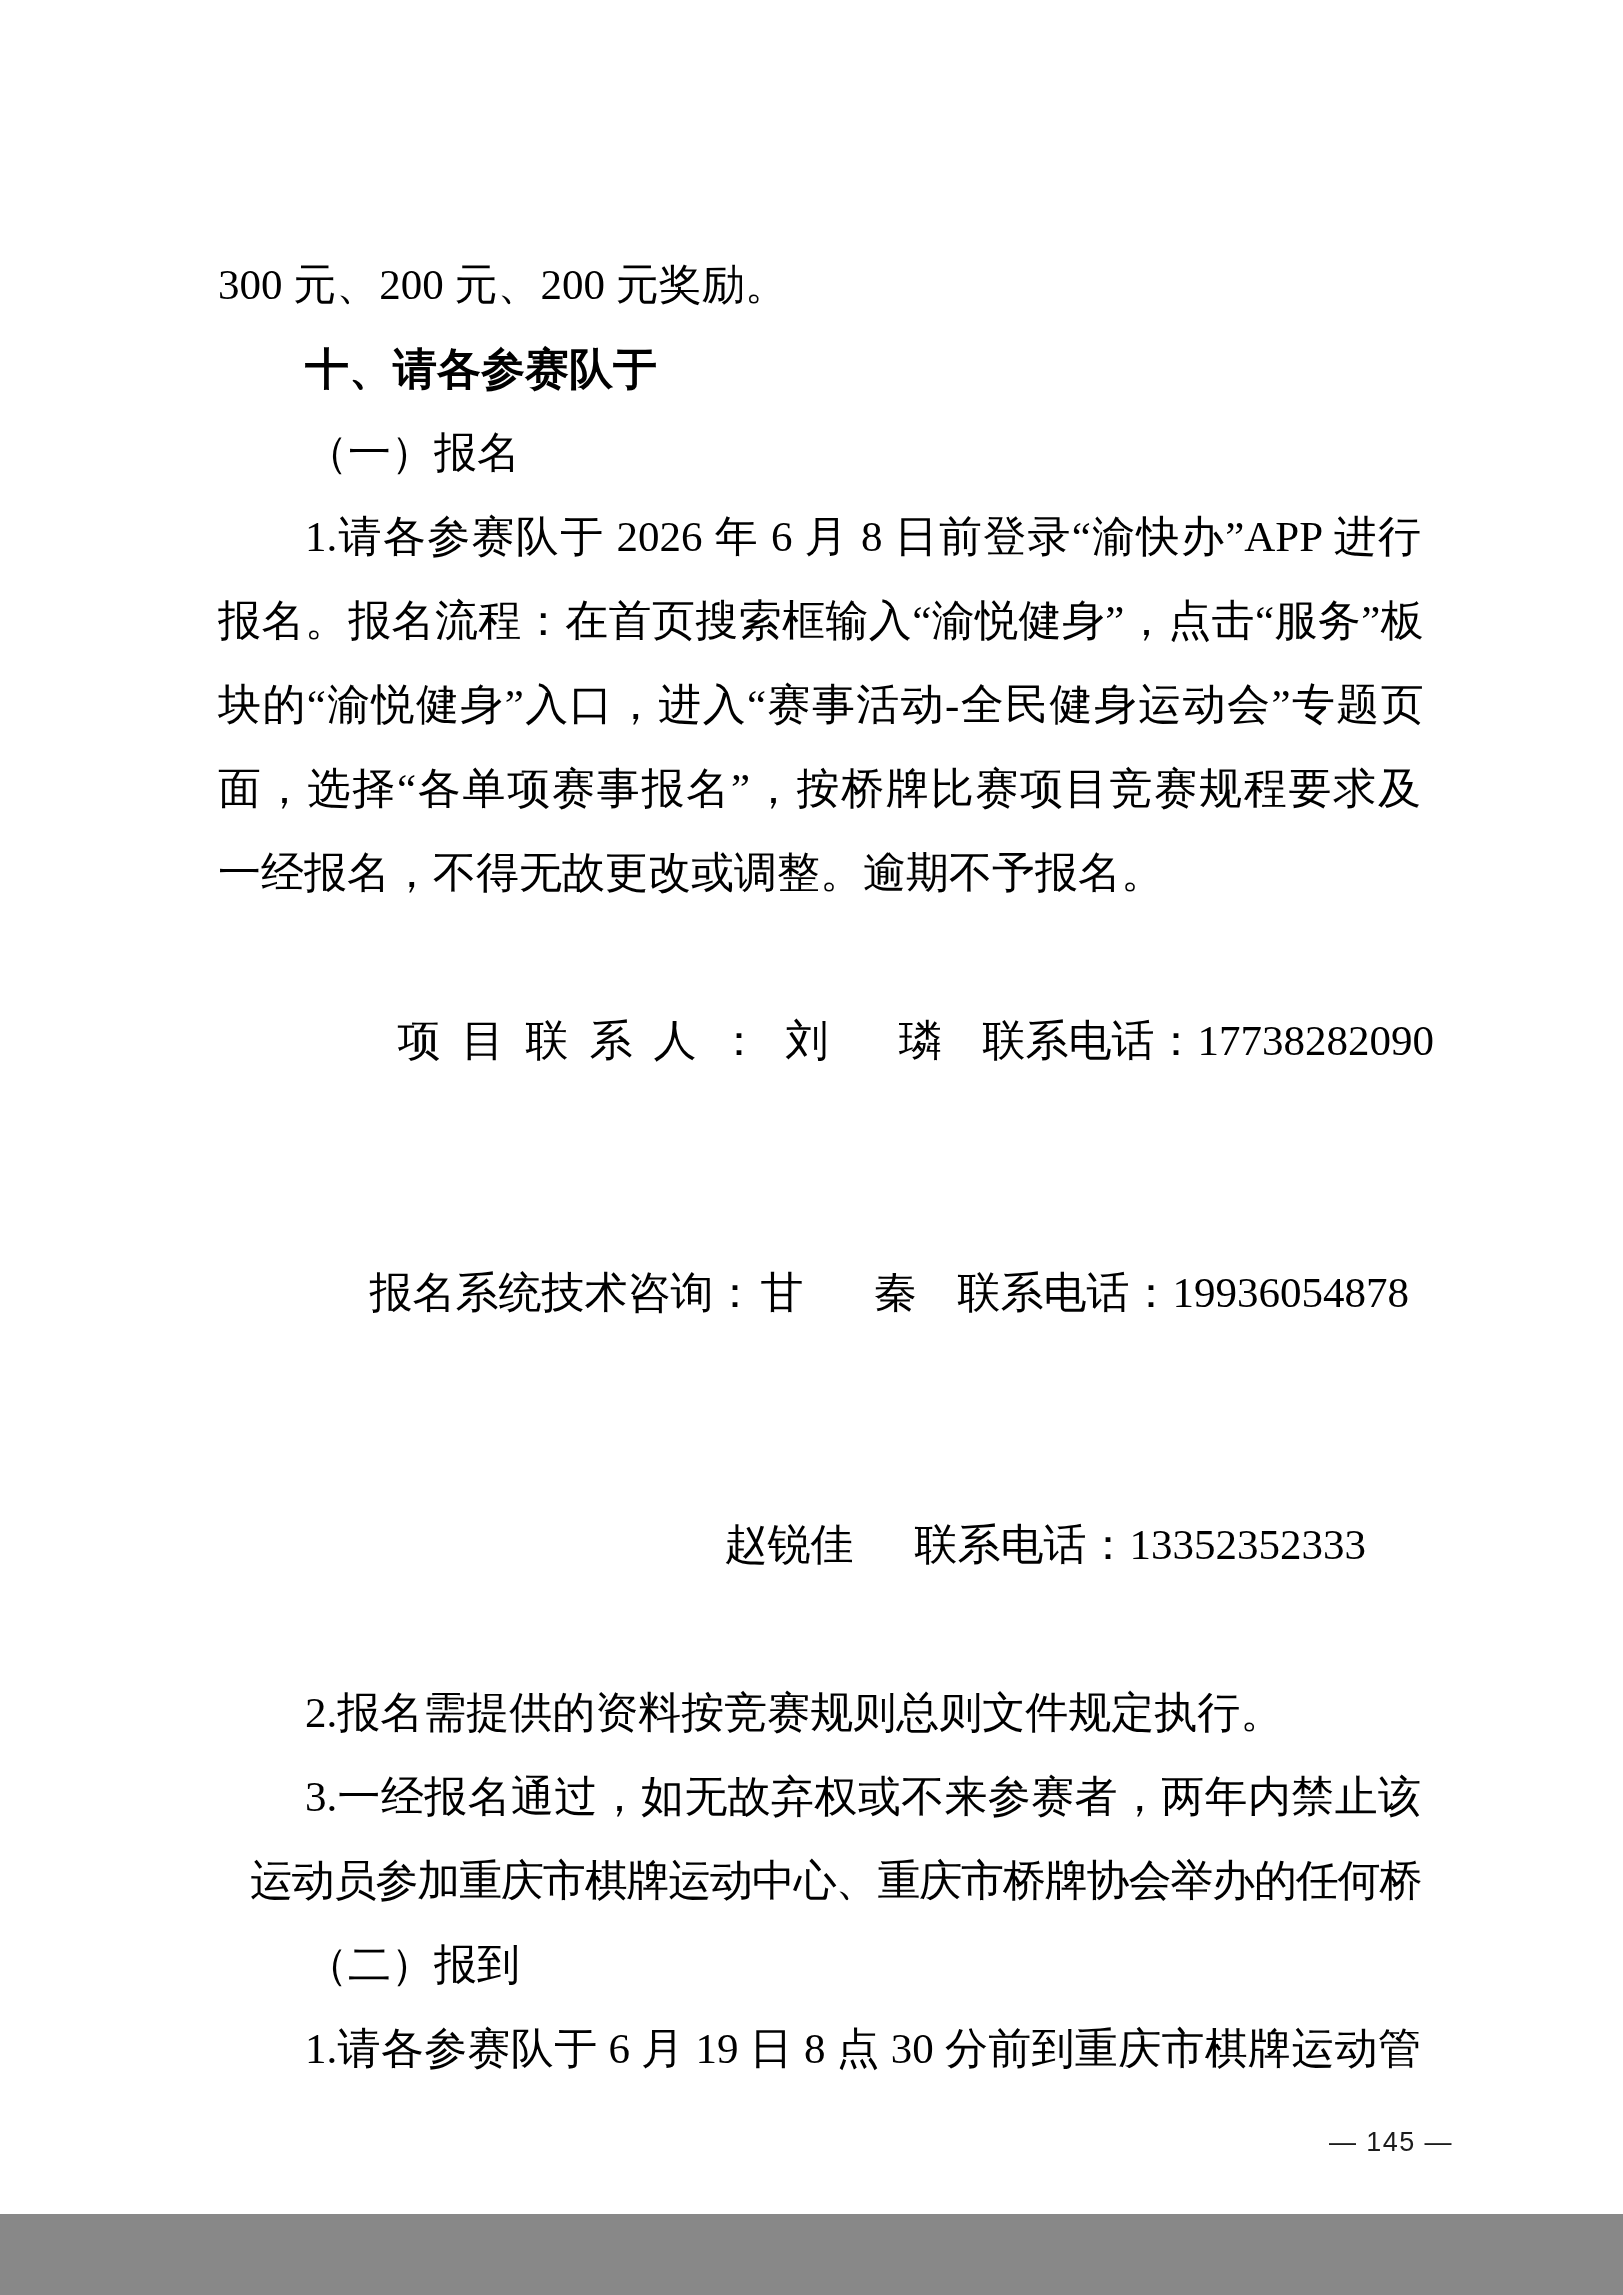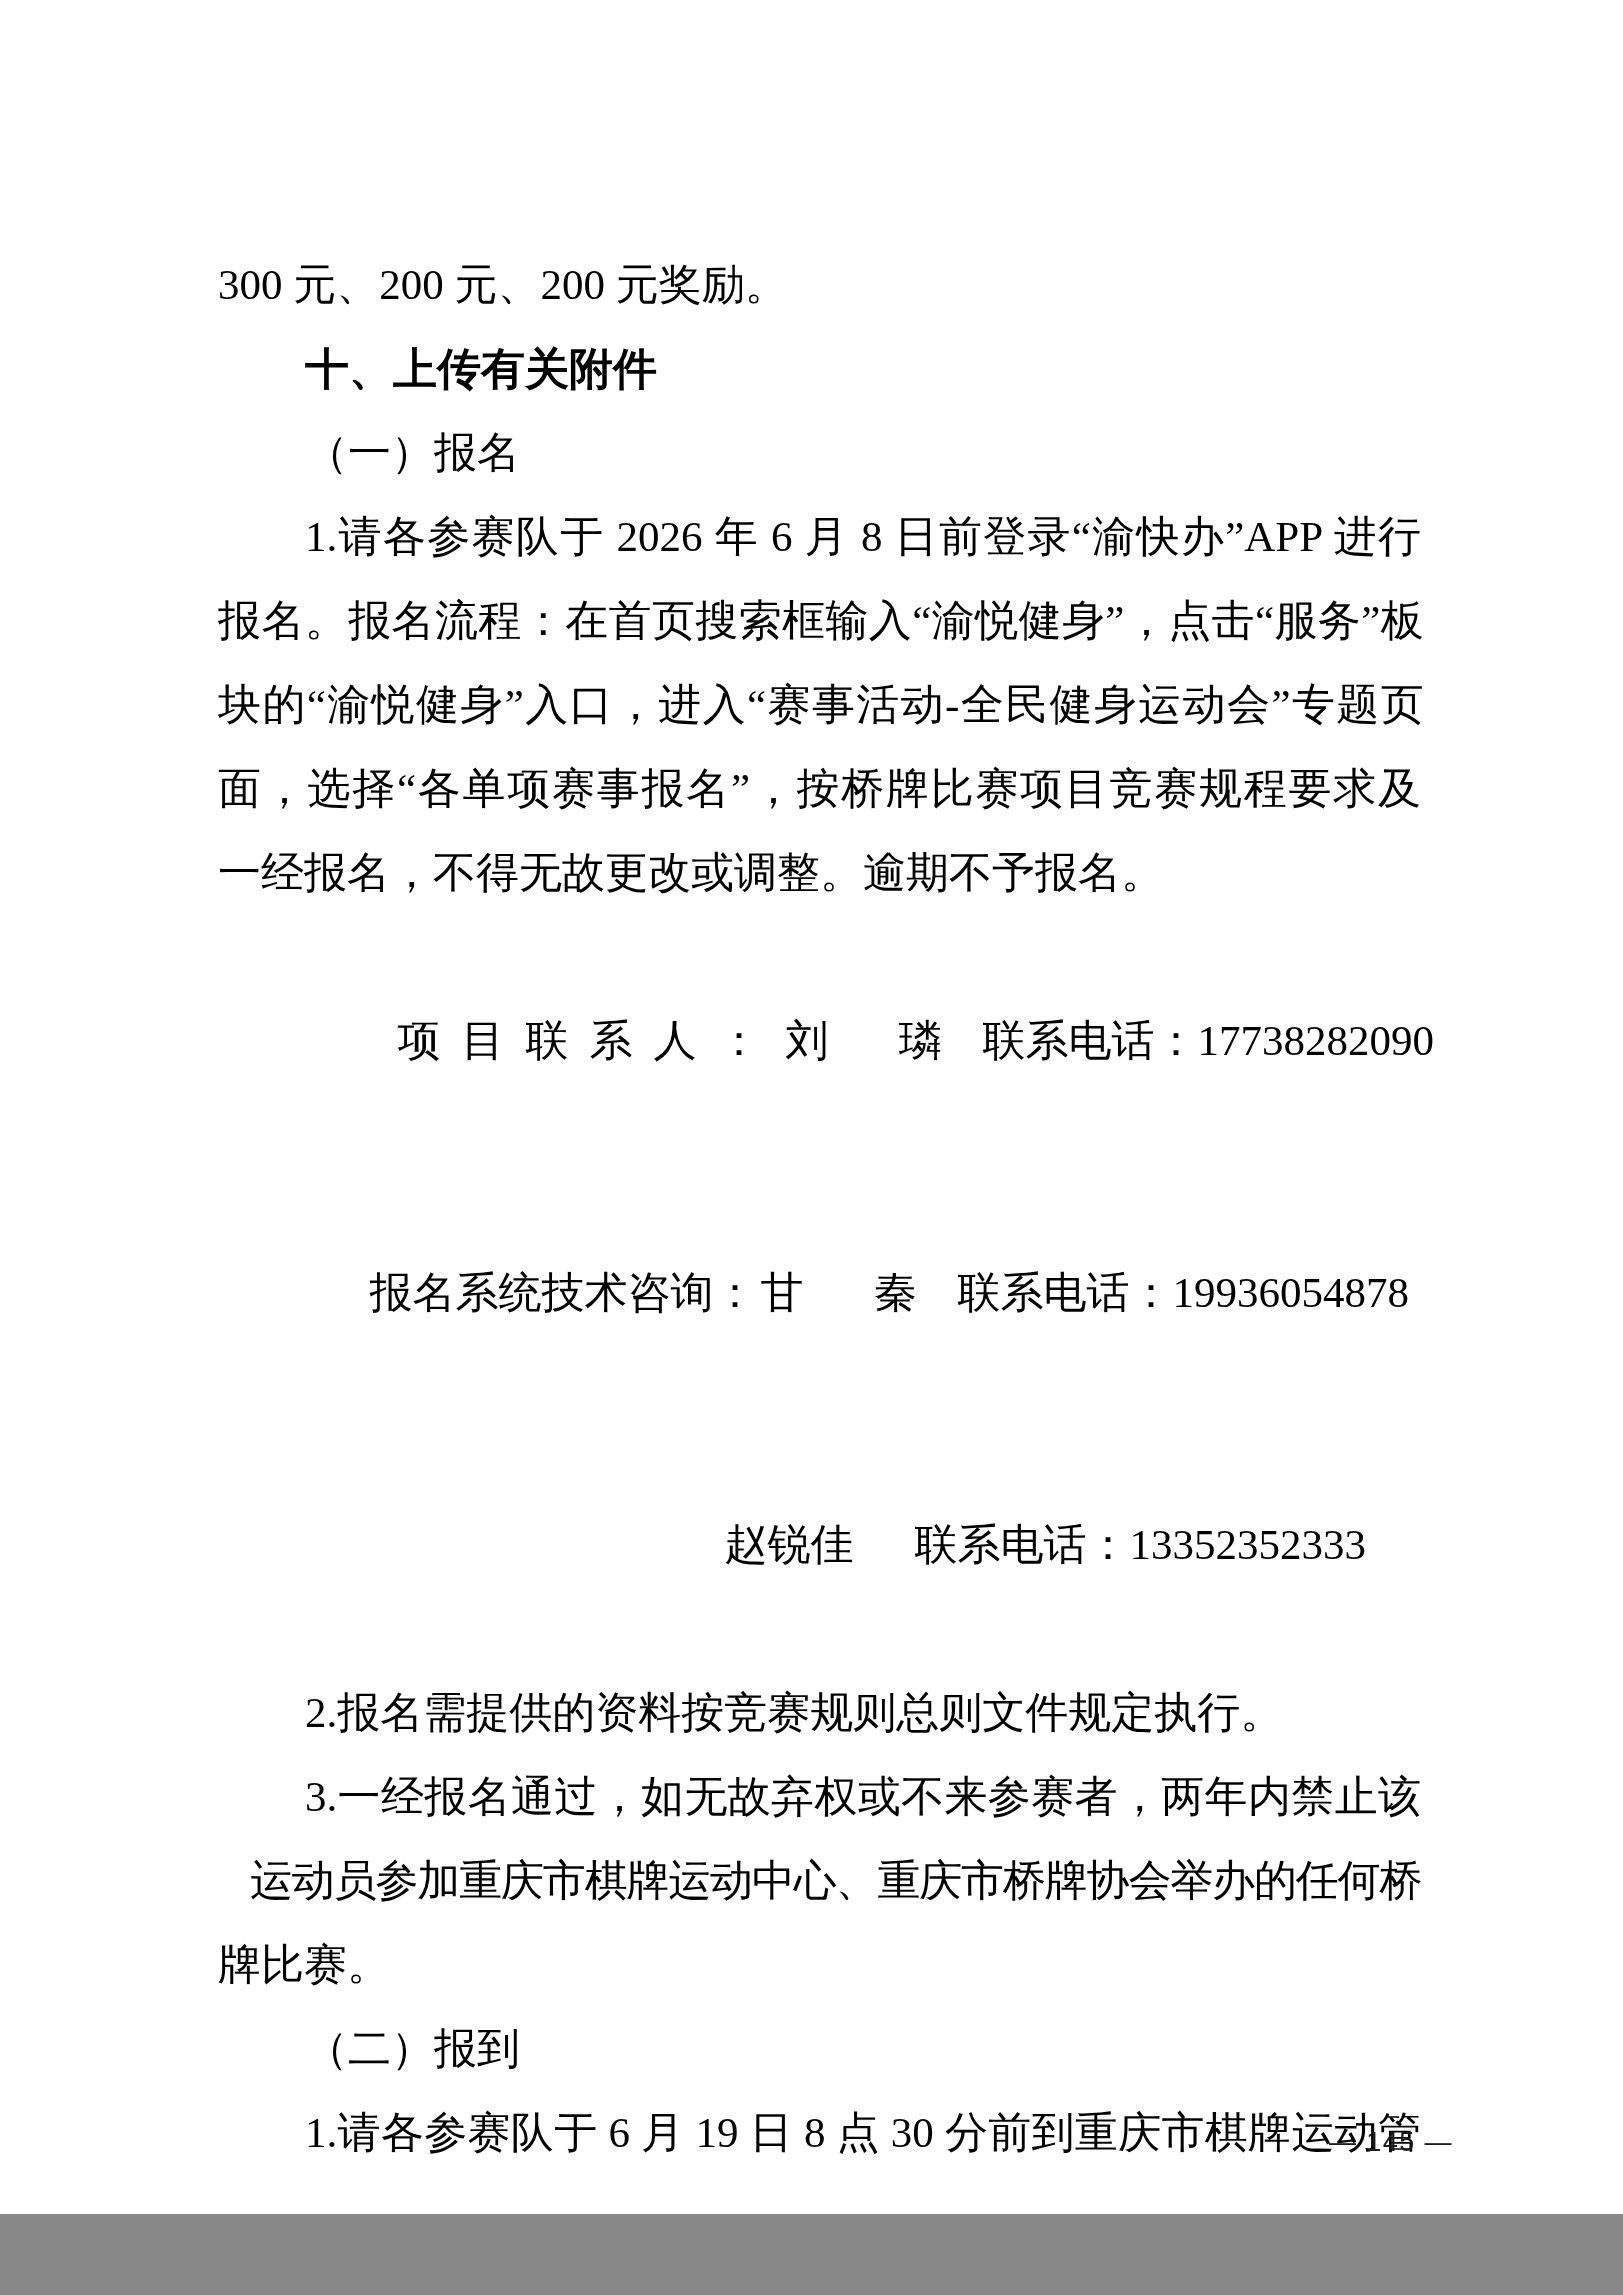--- a/index.html
+++ b/index.html
@@ -82,21 +82,21 @@
   }
 </style>
 </head>
 <body>
 
 <div class="page">
   <div class="doc">
 
     <div class="line">300 元、200 元、200 元奖励。</div>
 
-    <div class="line heading indent">十、上传有关附件</div>
+    <div class="line heading indent">十、请各参赛队于</div>
 
     <div class="line indent">（一）报名</div>
 
     <div class="line indent fill">1.请各参赛队于 2026 年 6 月 8 日前登录“渝快办”APP 进行</div>
     <div class="line fill tight">报名。报名流程：在首页搜索框输入“渝悦健身”，点击“服务”板</div>
     <div class="line fill tight">块的“渝悦健身”入口，进入“赛事活动-全民健身运动会”专题页</div>
     <div class="line fill">面，选择“各单项赛事报名”，按桥牌比赛项目竞赛规程要求及</div>
     <div class="line">一经报名，不得无故更改或调整。逾期不予报名。</div>
 
     <div class="line indent contact">
@@ -108,21 +108,20 @@
     </div>
 
     <div class="line contact contact-third">
       <span class="c-name c-name-plain">赵锐佳</span><span class="c-phone c-phone-far">联系电话：</span><span>13352352333</span>
     </div>
 
     <div class="line indent">2.报名需提供的资料按竞赛规则总则文件规定执行。</div>
 
     <div class="line indent fill">3.一经报名通过，如无故弃权或不来参赛者，两年内禁止该</div>
     <div class="line fill tight2">运动员参加重庆市棋牌运动中心、重庆市桥牌协会举办的任何桥</div>
-    <div class="line">牌比赛。</div>
 
     <div class="line indent">（二）报到</div>
 
     <div class="line indent fill">1.请各参赛队于 6 月 19 日 8 点 30 分前到重庆市棋牌运动管</div>
 
   </div>
 
   <div class="footer">— 145 —</div>
 </div>
 

